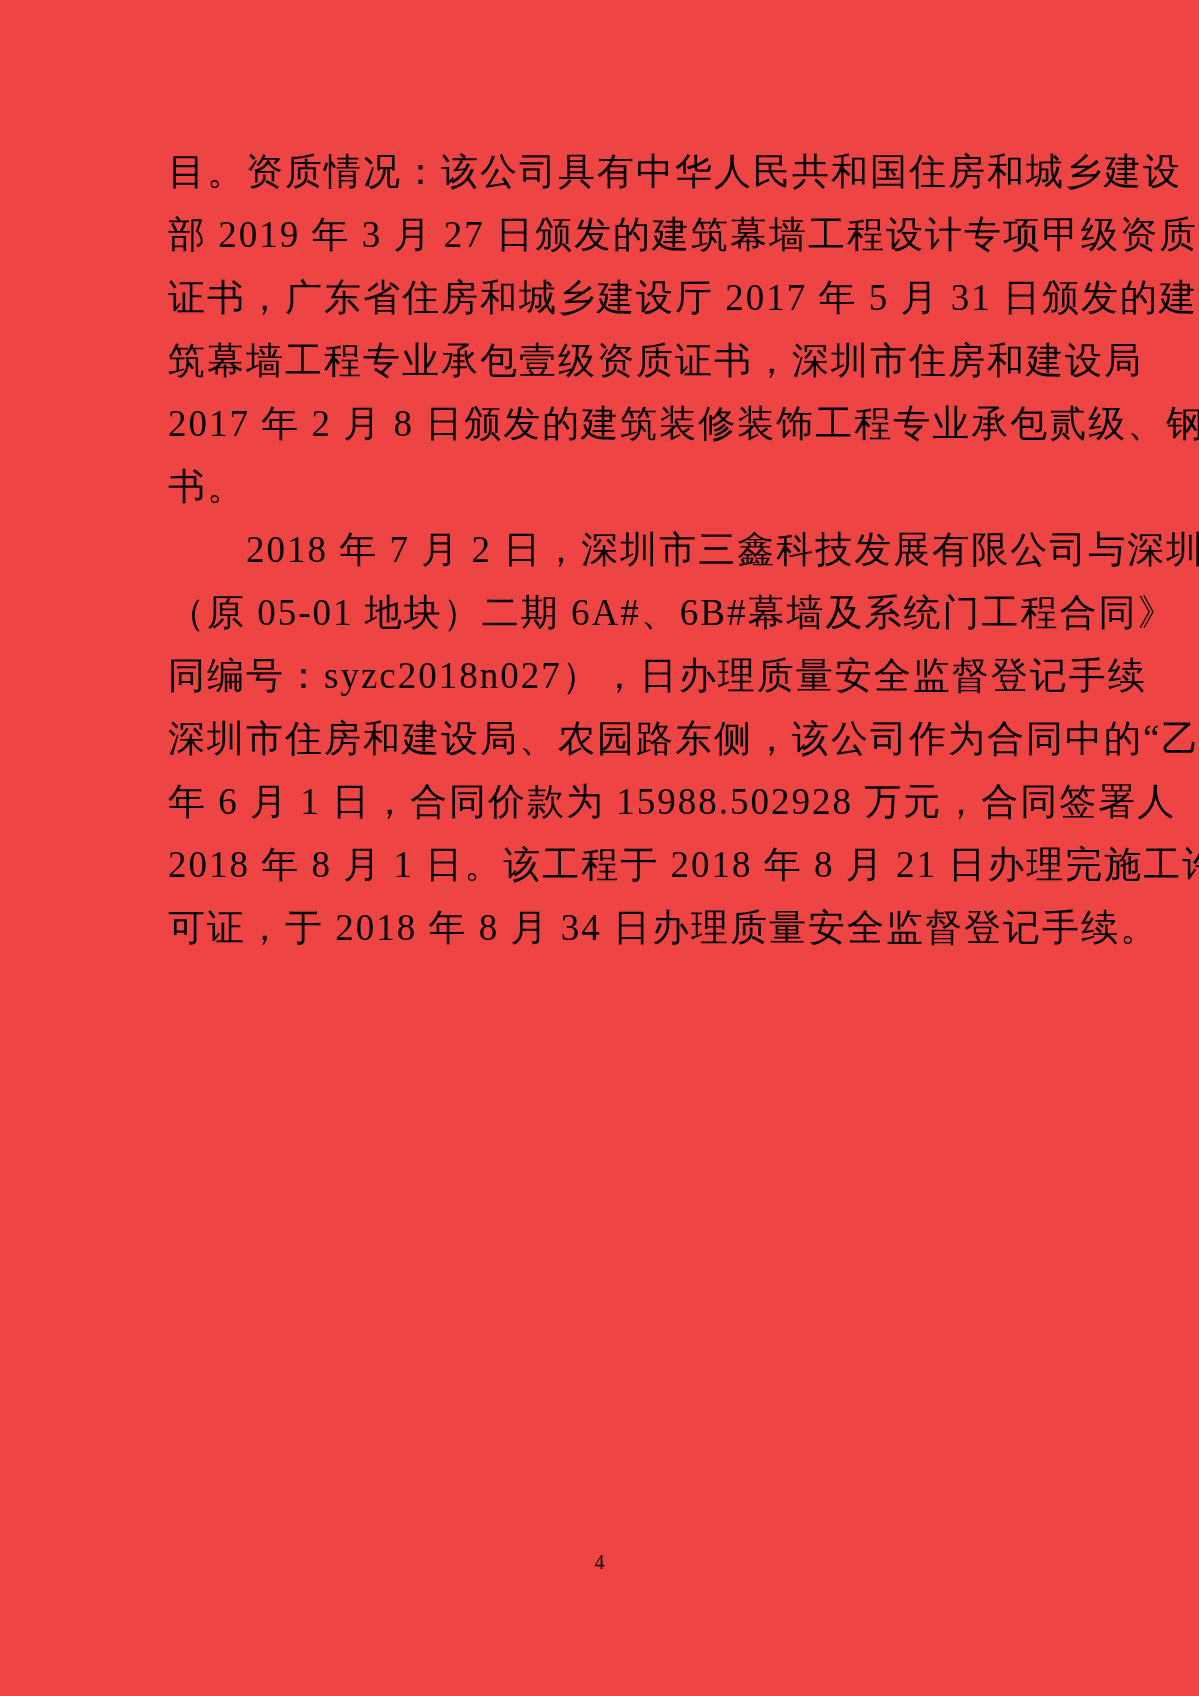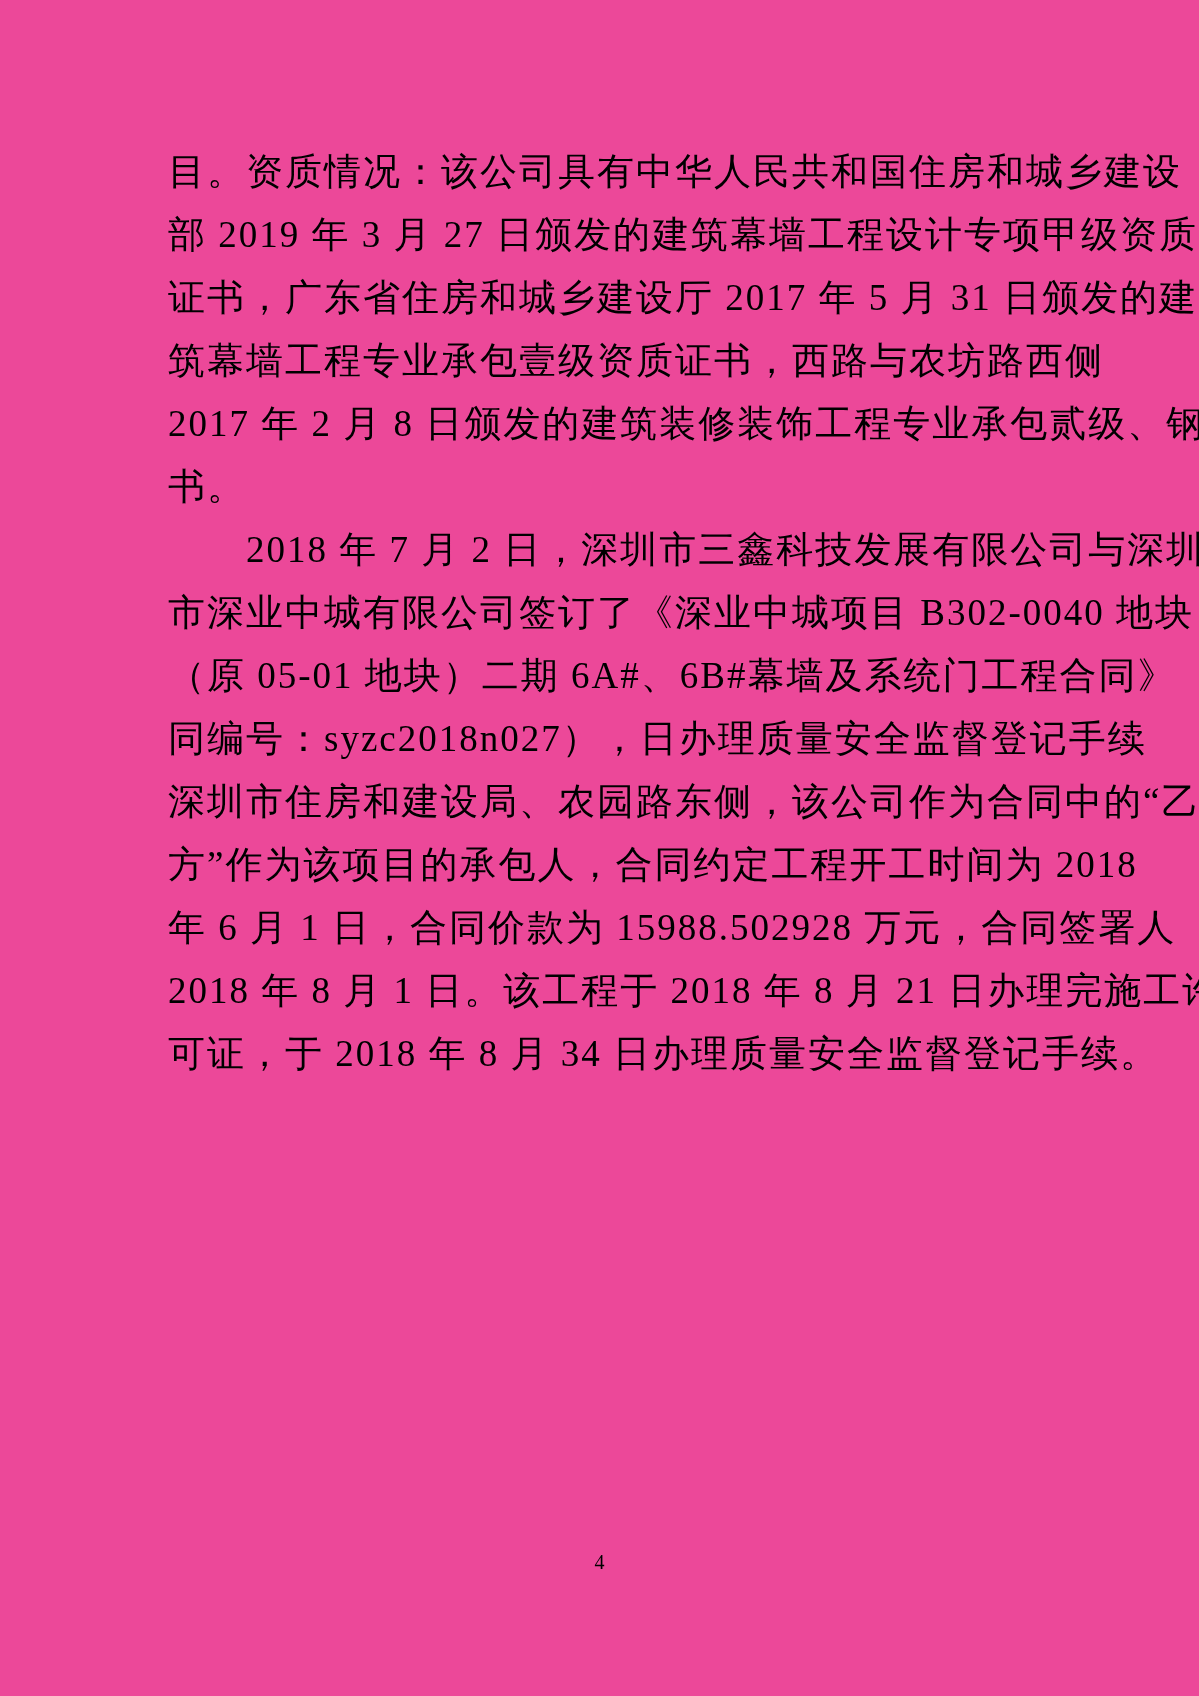--- a/index.html
+++ b/index.html
@@ -4,21 +4,21 @@
 <style>
   html, body {
     margin: 0;
     padding: 0;
     background: #ffffff;
   }
   .page {
     position: relative;
     width: 1199px;
     height: 1696px;
-    background: #ec4899;
+    background: #ef4444;
     color: #000000;
     font-family: "Liberation Serif", "DejaVu Serif", serif;
     overflow: hidden;
   }
   .textblock {
     position: absolute;
     left: 168px;
     top: 140px;
     width: 852px;
   }
@@ -56,32 +56,30 @@
 </head>
 <body>
 
 <div class="page">
   <div class="textblock">
 
     <div class="para">
       <div class="line">目。资质情况：该公司具有中华人民共和国住房和城乡建设</div>
       <div class="line">部 2019 年 3 月 27 日颁发的建筑幕墙工程设计专项甲级资质</div>
       <div class="line">证书，广东省住房和城乡建设厅 2017 年 5 月 31 日颁发的建</div>
-      <div class="line">筑幕墙工程专业承包壹级资质证书，西路与农坊路西侧</div>
+      <div class="line">筑幕墙工程专业承包壹级资质证书，深圳市住房和建设局</div>
       <div class="line">2017 年 2 月 8 日颁发的建筑装修装饰工程专业承包贰级、钢</div>
       <div class="line para-last">书。</div>
     </div>
 
     <div class="para">
       <div class="line first-indent">2018 年 7 月 2 日，深圳市三鑫科技发展有限公司与深圳</div>
-      <div class="line">市深业中城有限公司签订了《深业中城项目 B302-0040 地块</div>
       <div class="line">（原 05-01 地块）二期 6A#、6B#幕墙及系统门工程合同》（合</div>
       <div class="line">同编号：syzc2018n027），日办理质量安全监督登记手续</div>
       <div class="line">深圳市住房和建设局、农园路东侧，该公司作为合同中的“乙</div>
-      <div class="line">方”作为该项目的承包人，合同约定工程开工时间为 2018</div>
       <div class="line">年 6 月 1 日，合同价款为 15988.502928 万元，合同签署人</div>
       <div class="line">2018 年 8 月 1 日。该工程于 2018 年 8 月 21 日办理完施工许</div>
       <div class="line para-last">可证，于 2018 年 8 月 34 日办理质量安全监督登记手续。</div>
     </div>
 
   </div>
 
   <div class="footer">4</div>
 </div>
 

